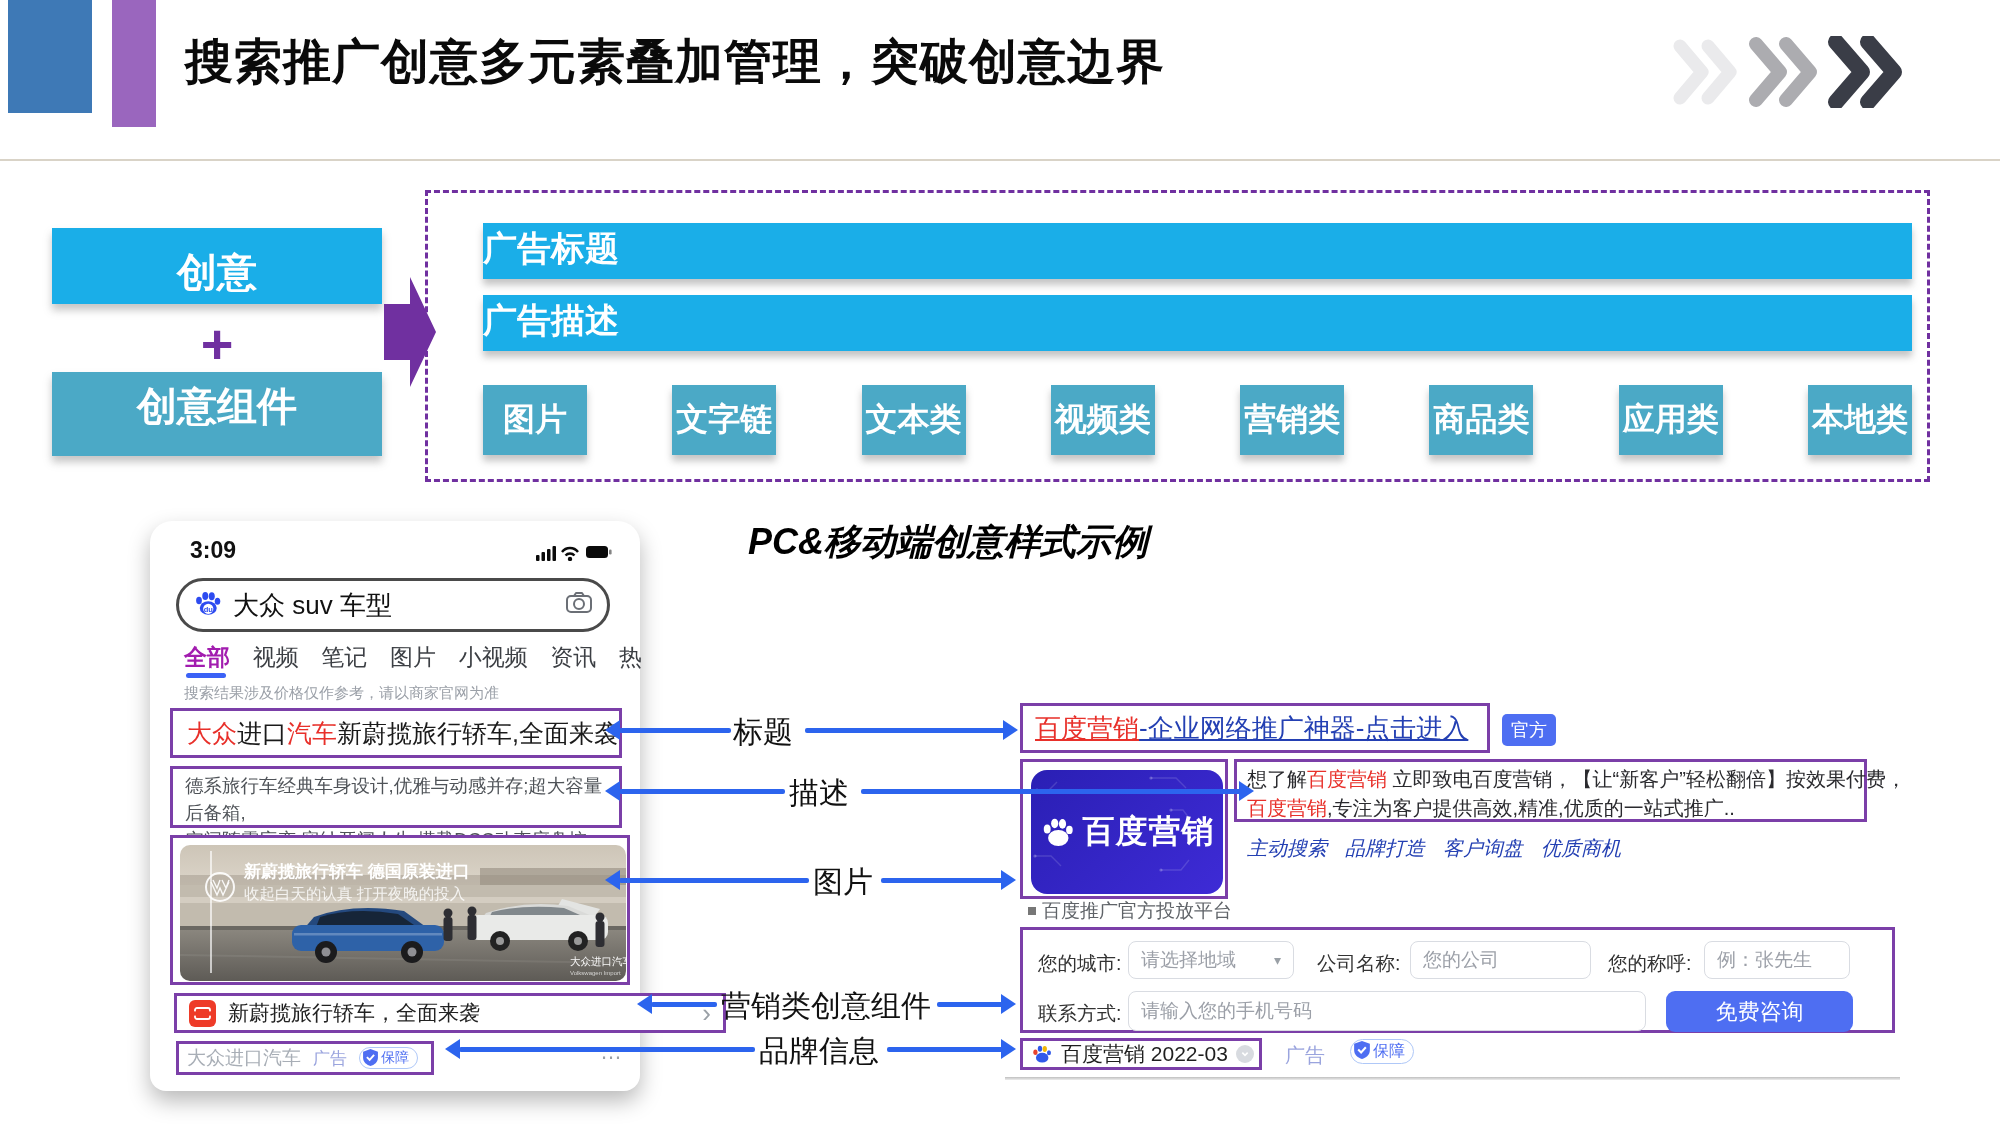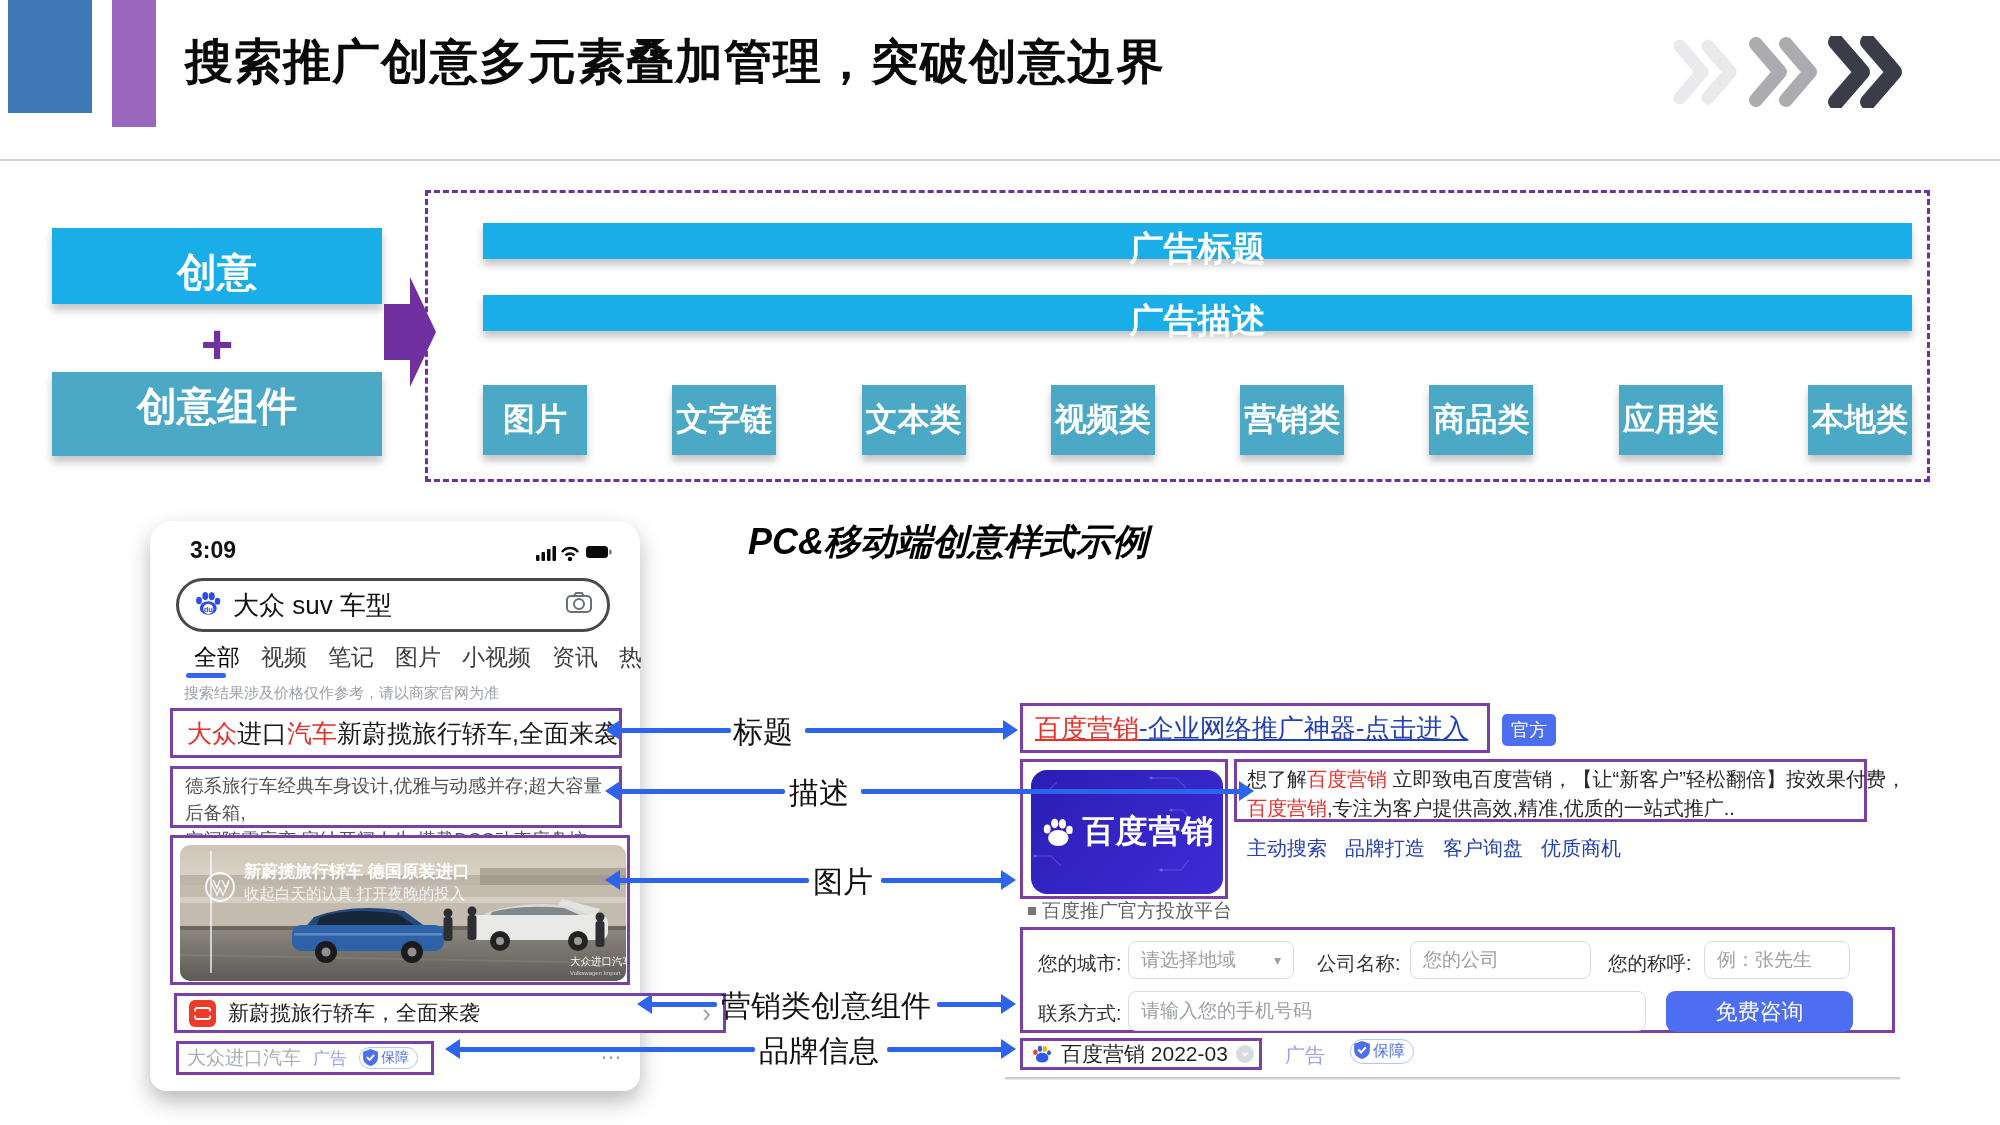--- a/index.html
+++ b/index.html
@@ -20,22 +20,22 @@
   .box-creative{left:52px;top:228px;width:330px;height:76px;background:#1AAEE8;
       font-size:40px;line-height:88px;}
   .plus-sign{left:52px;top:316px;width:330px;text-align:center;font-size:56px;line-height:56px;
       font-weight:bold;color:#7030A0;}
   .box-component{left:52px;top:372px;width:330px;height:84px;background:#4BA9C6;
       font-size:40px;line-height:68px;}
   .block-arrow{left:384px;top:277px;}
 
   
   .dashed-box{left:425px;top:190px;width:1499px;height:286px;border:3px dashed #7030A0;}
-  .bar{position:absolute;left:55px;right:15px;height:36px;background:#1AAEE8;color:#fff;
-       font-size:34px;font-weight:bold;text-align:center;line-height:50px;
+  .bar{position:absolute;left:55px;right:15px;height:56px;background:#1AAEE8;color:#fff;
+       font-size:34px;font-weight:bold;text-align:left;line-height:50px;
        box-shadow:0 6px 7px rgba(110,110,110,.4);}
   .bar-title{top:30px;}
   .bar-desc{top:102px;}
   .type-row{position:absolute;left:55px;right:15px;top:192px;display:flex;justify-content:space-between;}
   .type-btn{width:104px;height:70px;background:#4BA9C6;color:#fff;font-size:32px;font-weight:bold;
        display:flex;align-items:center;justify-content:center;box-shadow:0 6px 7px rgba(110,110,110,.4);}
 
   
   .section-label{left:748px;top:518px;font-size:36px;font-weight:bold;font-style:italic;color:#000;}
 
@@ -49,21 +49,21 @@
 
   
   .phone-card{left:150px;top:521px;width:490px;height:570px;background:#fff;
       border-radius:22px 22px 16px 16px;box-shadow:0 10px 22px rgba(0,0,0,.28);z-index:10;}
   .ph-time{left:40px;top:16px;font-size:23px;font-weight:bold;color:#111;}
   .ph-status{right:28px;top:22px;}
   .ph-search{left:26px;top:57px;width:434px;height:54px;border:3px solid #4a4a4a;border-radius:30px;
       display:flex;align-items:center;padding:0 14px;box-sizing:border-box;}
   .ph-query{font-size:26px;color:#111;margin-left:10px;flex:1;}
   .ph-tabs{left:34px;top:121px;width:458px;display:flex;justify-content:space-between;font-size:23px;color:#3c3f44;}
-  .ph-tab-active{font-weight:normal;color:#000000;margin-left:10px;}
+  .ph-tab-active{font-weight:bold;color:#a21caf;}
   .tab-underline{left:36px;top:152px;width:40px;height:5px;border-radius:3px;background:#3B62F6;}
   .ph-disclaimer{left:34px;top:163px;font-size:15px;color:#9BA0A8;}
   .pbox{position:absolute;border:3px solid #7B3FA8;box-sizing:border-box;background:#fff;padding-left:20px;}
   .ph-title-box{left:20px;top:187px;width:452px;height:50px;display:flex;align-items:center;padding-left:14px;
       font-size:25px;color:#1a1a1a;white-space:nowrap;}
   .red{color:#E8302A;}
   .ph-desc-box{left:20px;top:245px;width:452px;height:62px;padding:3px 12px;
       font-size:18.5px;color:#4F5358;line-height:27px;}
   .ph-img-box{left:20px;top:314px;width:460px;height:150px;padding:7px;}
   .ph-img{width:446px;height:136px;border-radius:10px;overflow:hidden;display:block;}
@@ -90,21 +90,21 @@
   .lnk-red{color:#E8302A;text-decoration:underline;}
   .lnk-blue{color:#2440B3;text-decoration:underline;}
   .official-badge{left:497px;top:19px;background:#4E6EF2;color:#fff;font-size:18px;
       padding:4px 9px;border-radius:5px;}
   .pc-logo-box{left:15px;top:64px;width:208px;height:140px;padding:8px;}
   .pc-logo{width:192px;height:124px;border-radius:16px;position:relative;overflow:hidden;
       background:linear-gradient(135deg,#2A1FB4,#3E2BD6);display:flex;align-items:center;justify-content:center;gap:7px;}
   .pc-logo-text{color:#fff;font-size:32px;font-weight:bold;letter-spacing:1px;}
   .pc-desc-box{left:229px;top:64px;width:633px;height:63px;padding:3px 10px;
       font-size:20px;color:#2A2A2E;line-height:29px;white-space:nowrap;}
-  .pc-links{left:242px;top:140px;display:flex;gap:18px;font-size:20px;color:#2440B3;}
+  .pc-links{left:242px;top:140px;display:flex;gap:18px;font-size:20px;color:#2440B3;font-style:italic;}
   .pc-note{left:23px;top:203px;font-size:19px;color:#5F6368;display:flex;align-items:center;gap:6px;}
   .sq-bullet{width:8px;height:8px;background:#777;display:inline-block;}
   .pc-form-box{left:15px;top:232px;width:875px;height:106px;}
   .f-label{position:absolute;font-size:19.5px;color:#333;}
   .f-field{position:absolute;border:1.5px solid #D9DCE2;border-radius:8px;box-sizing:border-box;
       font-size:19px;color:#9CA0A8;background:#fff;display:flex;align-items:center;padding:0 12px;}
   .f-input{position:absolute;border:1.5px solid #D9DCE2;border-radius:8px;box-sizing:border-box;
       font-size:19px;color:#333;padding:0 12px;font-family:inherit;}
   .f-input::placeholder{color:#9CA0A8;}
   .f-submit{position:absolute;left:643px;top:61px;width:187px;height:41px;background:#4E6EF2;

